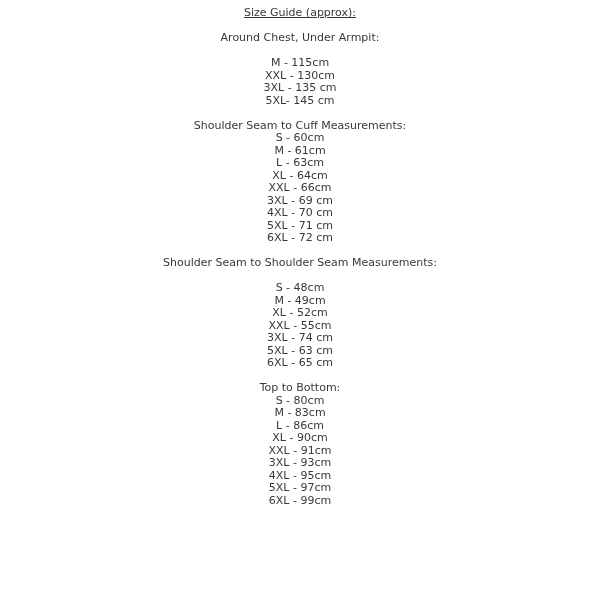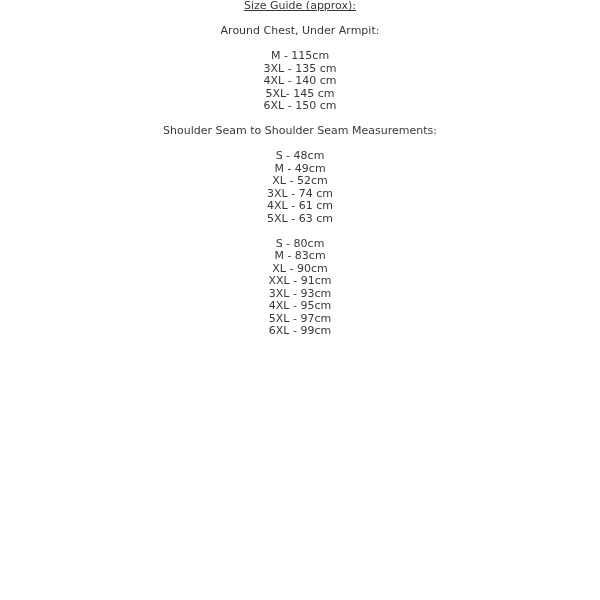--- a/index.html
+++ b/index.html
@@ -4,21 +4,21 @@
 <style>
   html, body {
     margin: 0;
     padding: 0;
     background: #ffffff;
   }
   .page {
     width: 600px;
     height: 536px;
     box-sizing: border-box;
-    padding-top: 0;
+    padding-top: 7px;
     background: #ffffff;
     font-family: "DejaVu Sans", "Liberation Sans", sans-serif;
     font-size: 11px;
     line-height: 12.5px;
     color: #383838;
     text-align: center;
     overflow: hidden;
   }
   .line {
     height: 12.5px;
@@ -38,38 +38,52 @@
 </head>
 <body>
 
 <div class="page">
   <div class="line title">Size Guide (approx):</div>
   <div>
       <div class="section">
         <div class="line heading">Around Chest, Under Armpit:</div>
         <div class="line blank"></div>
         <div class="line">M - 115cm</div>
+        <div class="line">XXL - 130cm</div>
         <div class="line">3XL - 135 cm</div>
-        <div class="line">4XL - 140 cm</div>
         <div class="line">5XL- 145 cm</div>
-        <div class="line">6XL - 150 cm</div>
+      </div>
+      <div class="section">
+        <div class="line heading">Shoulder Seam to Cuff Measurements:</div>
+        <div class="line">S - 60cm</div>
+        <div class="line">M - 61cm</div>
+        <div class="line">L - 63cm</div>
+        <div class="line">XL - 64cm</div>
+        <div class="line">XXL - 66cm</div>
+        <div class="line">3XL - 69 cm</div>
+        <div class="line">4XL - 70 cm</div>
+        <div class="line">5XL - 71 cm</div>
+        <div class="line">6XL - 72 cm</div>
       </div>
       <div class="section">
         <div class="line heading">Shoulder Seam to Shoulder Seam Measurements:</div>
         <div class="line blank"></div>
         <div class="line">S - 48cm</div>
         <div class="line">M - 49cm</div>
         <div class="line">XL - 52cm</div>
+        <div class="line">XXL - 55cm</div>
         <div class="line">3XL - 74 cm</div>
-        <div class="line">4XL - 61 cm</div>
         <div class="line">5XL - 63 cm</div>
+        <div class="line">6XL - 65 cm</div>
       </div>
       <div class="section">
+        <div class="line heading">Top to Bottom:</div>
         <div class="line">S - 80cm</div>
         <div class="line">M - 83cm</div>
+        <div class="line">L - 86cm</div>
         <div class="line">XL - 90cm</div>
         <div class="line">XXL - 91cm</div>
         <div class="line">3XL - 93cm</div>
         <div class="line">4XL - 95cm</div>
         <div class="line">5XL - 97cm</div>
         <div class="line">6XL - 99cm</div>
       </div>
     </div>
 </div>
 

